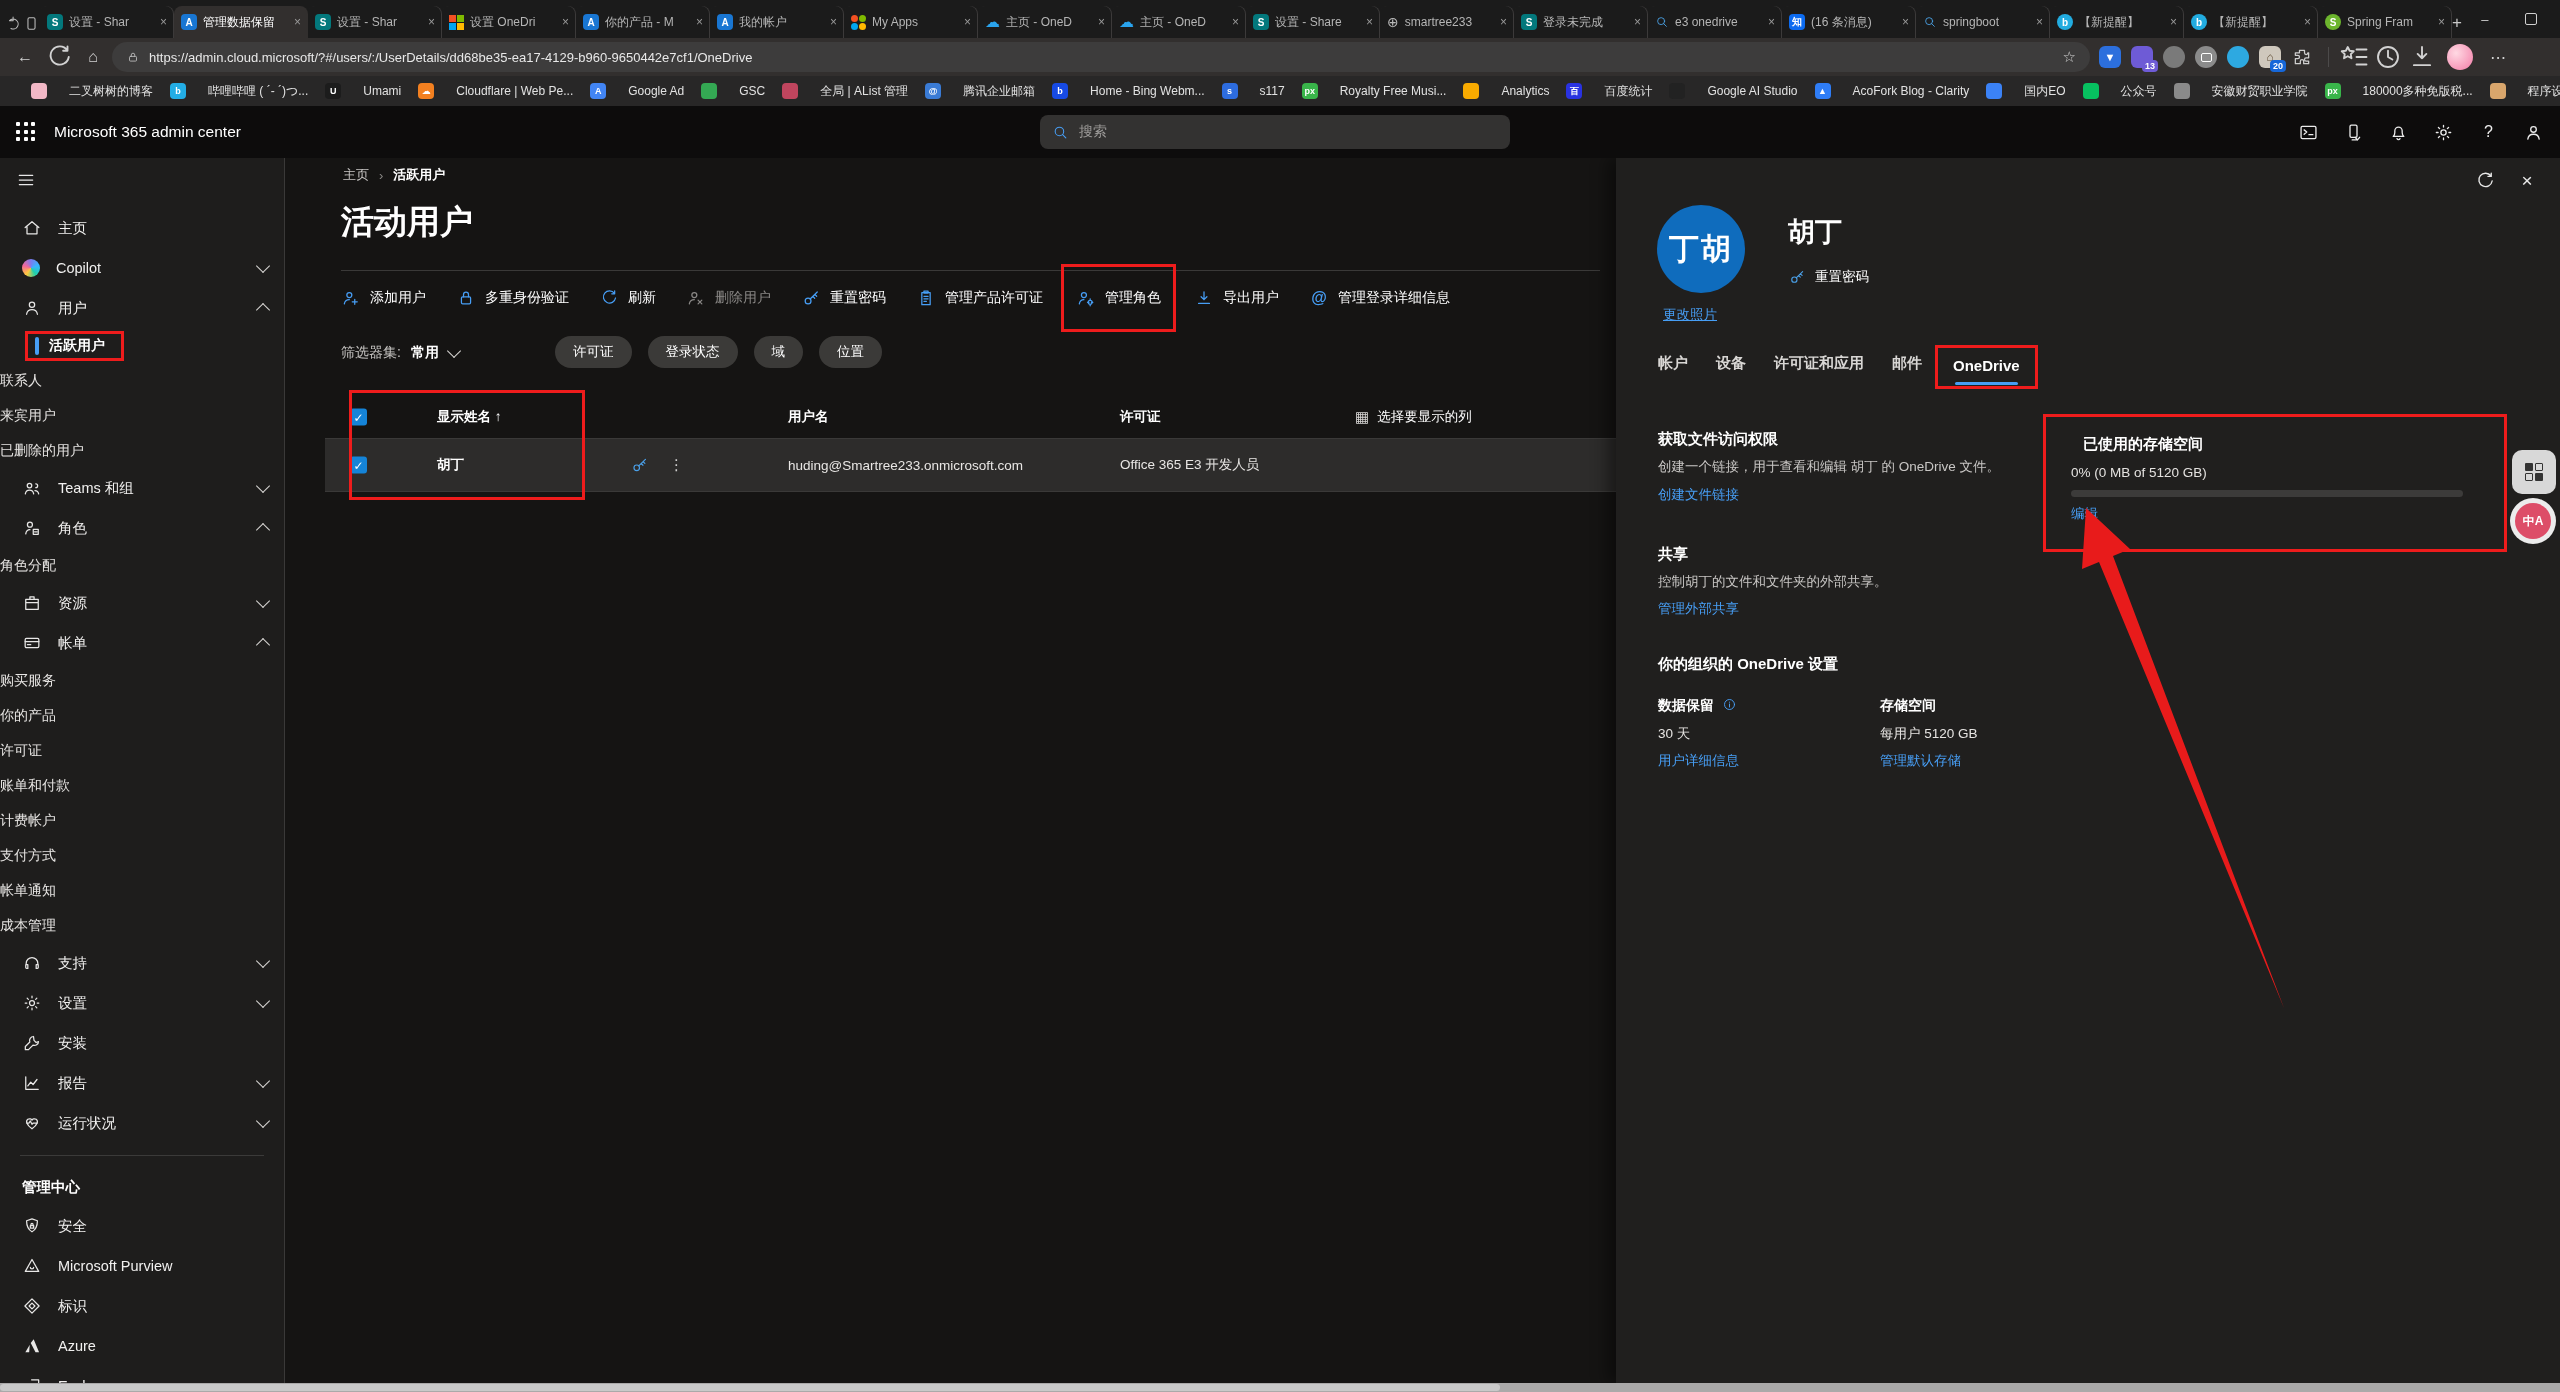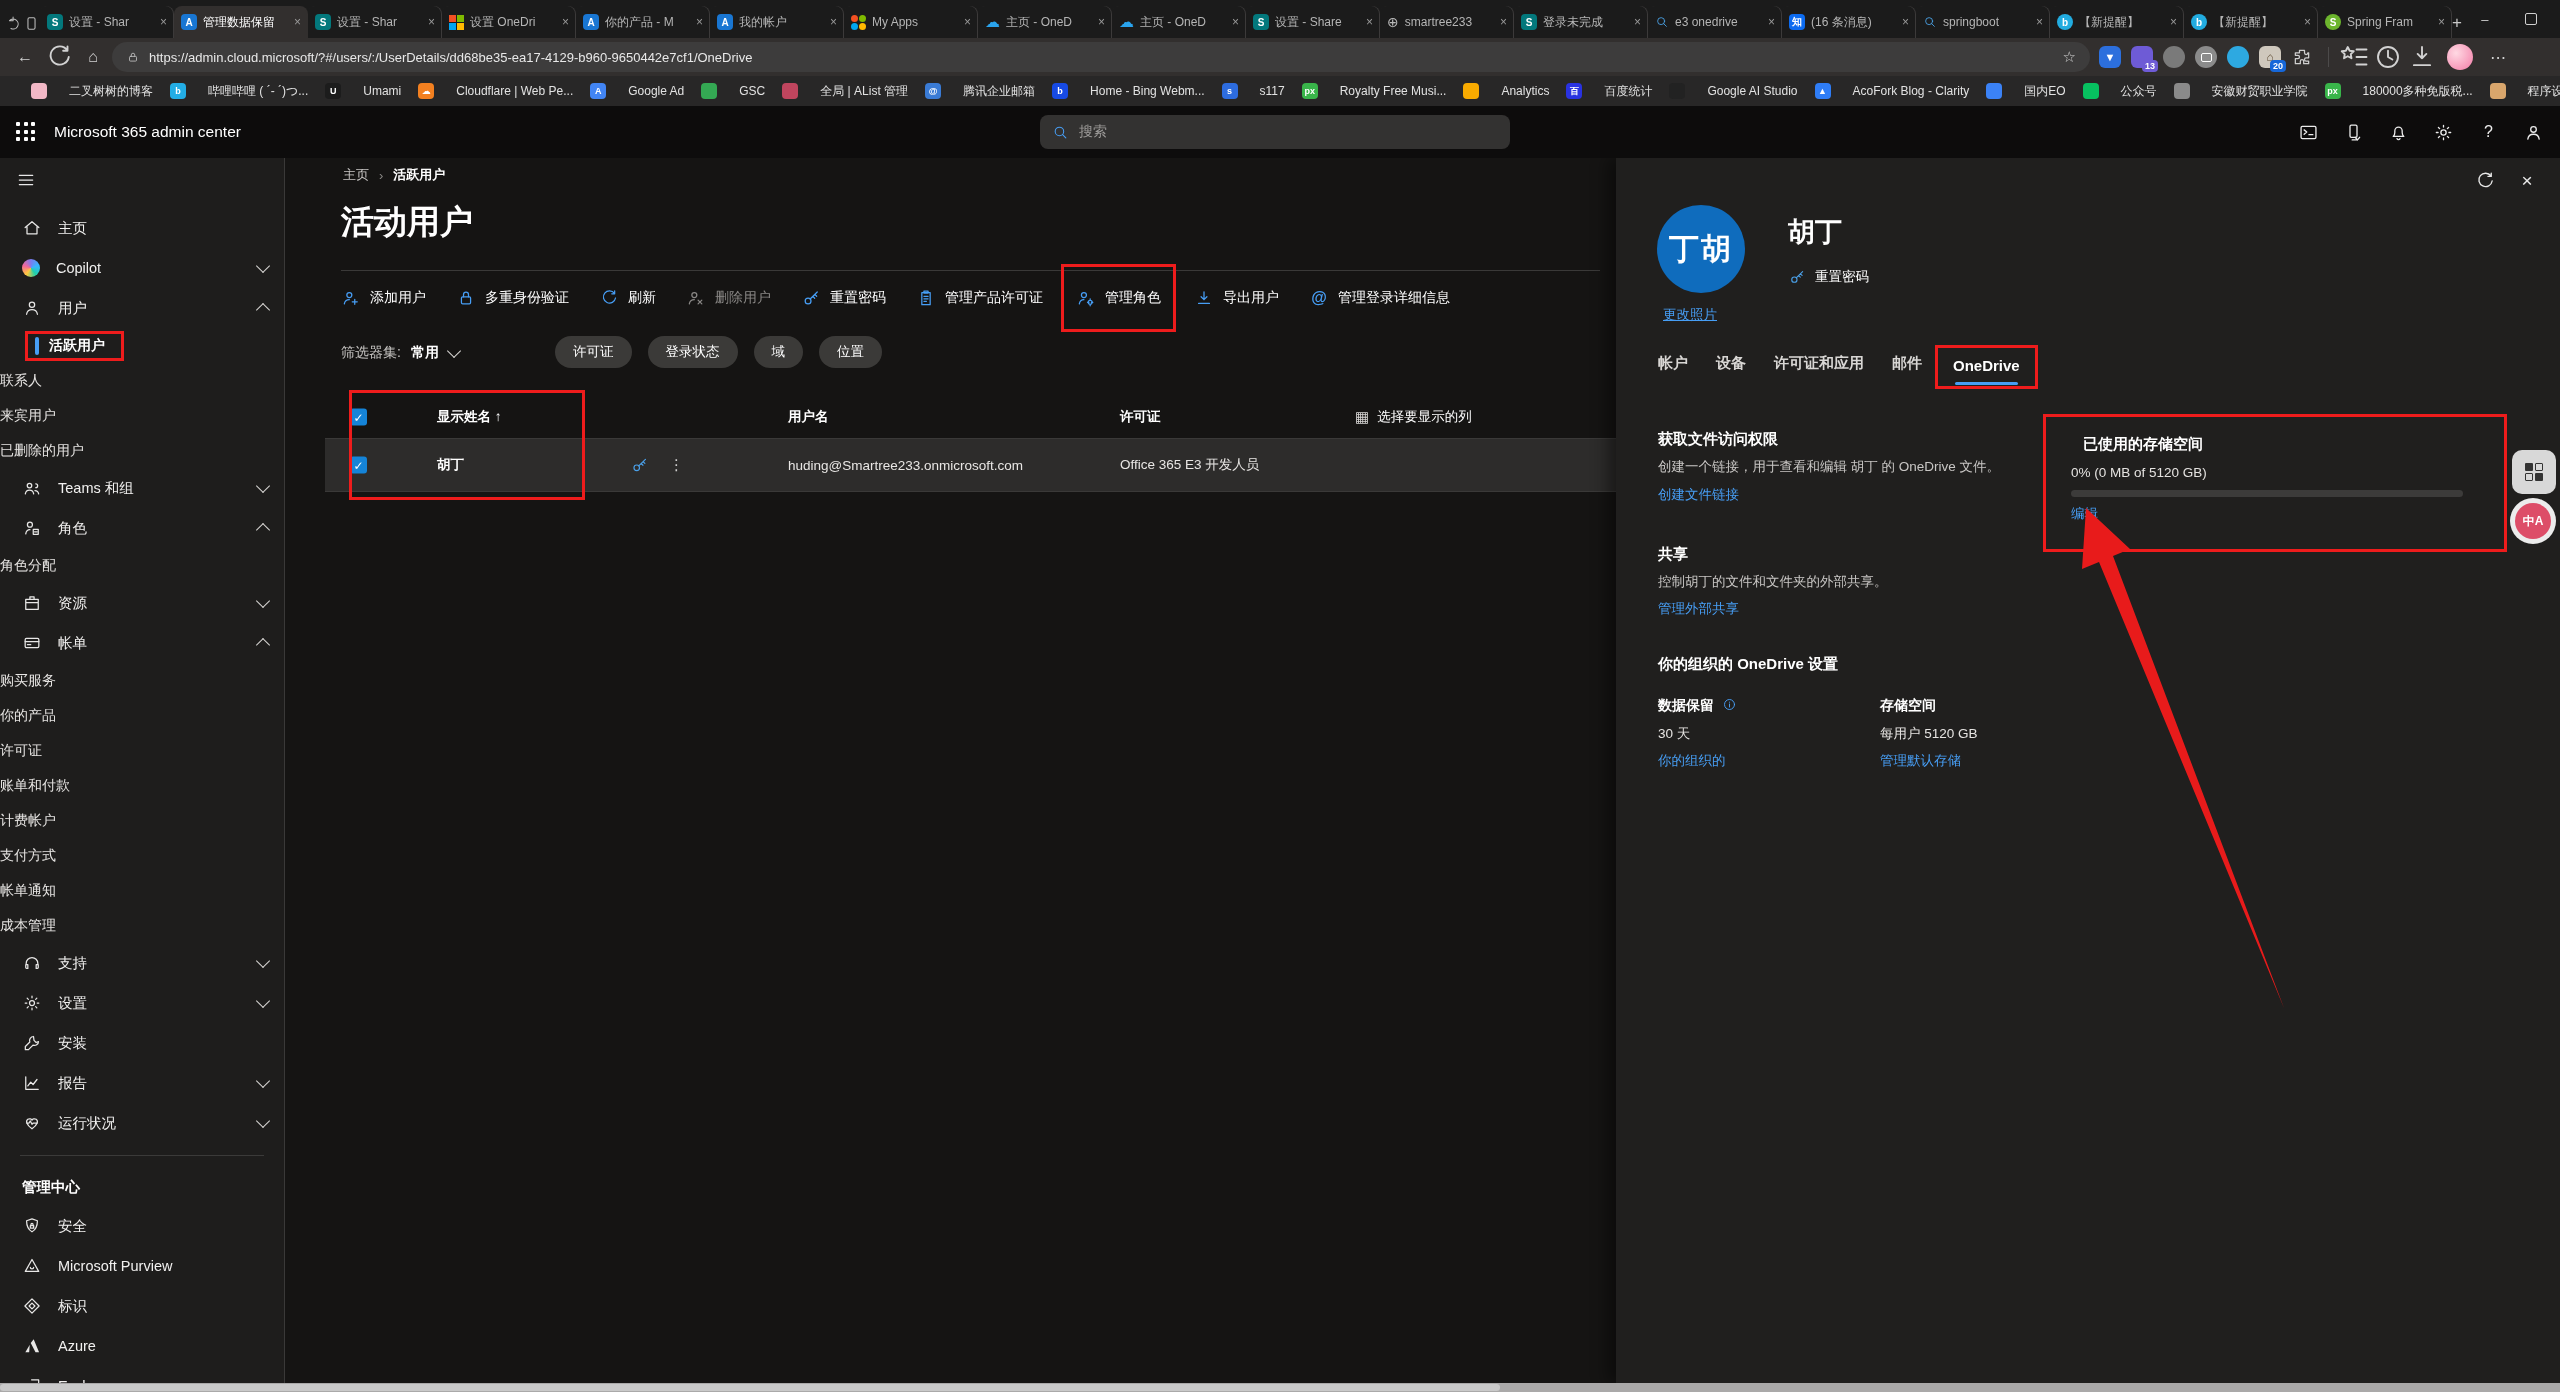--- a/index.html
+++ b/index.html
@@ -859,21 +859,21 @@
 
     <div class="psec-t" style="top:497px;">你的组织的 OneDrive 设置</div>
 
     <div class="psec-t" style="top:539px;font-size:14px;"><span>数据保留</span><span class="infoic svgi">
           <svg viewBox="0 0 24 24">
             <circle cx="12" cy="12" r="8"></circle>
             <path d="M12 8.2v.2M12 11.2V16"></path>
           </svg>
         </span></div>
     <div class="pval" style="left:42px;top:567px;">30 天</div>
-    <a class="plink" style="left:42px;top:594px;">你的组织的</a>
+    <a class="plink" style="left:42px;top:594px;">用户详细信息</a>
 
     <div class="psec-t pcol2" style="top:539px;font-size:14px;">存储空间</div>
     <div class="pval pcol2" style="top:567px;">每用户 5120 GB</div>
     <a class="plink pcol2" style="top:594px;">管理默认存储</a>
 
     <div id="storagebox">
       <div class="st">已使用的存储空间</div>
       <div class="sv">0% (0 MB of 5120 GB)</div>
       <div class="bar">
           <i id="stfill" style="width: 0%;"></i>

